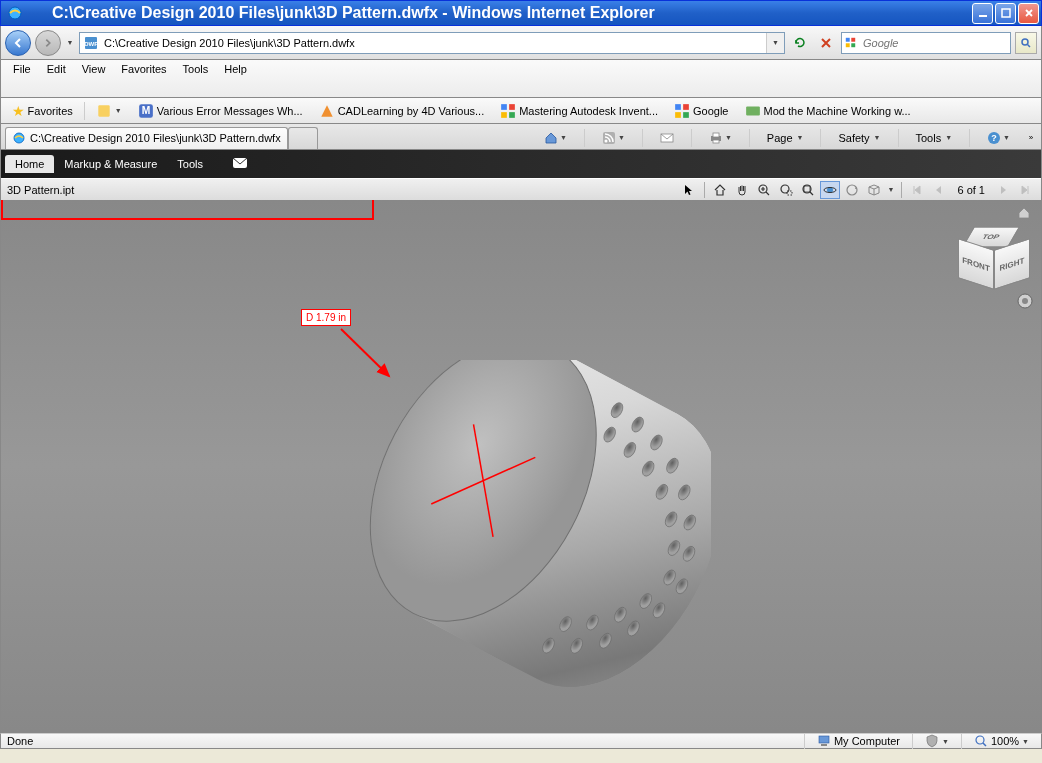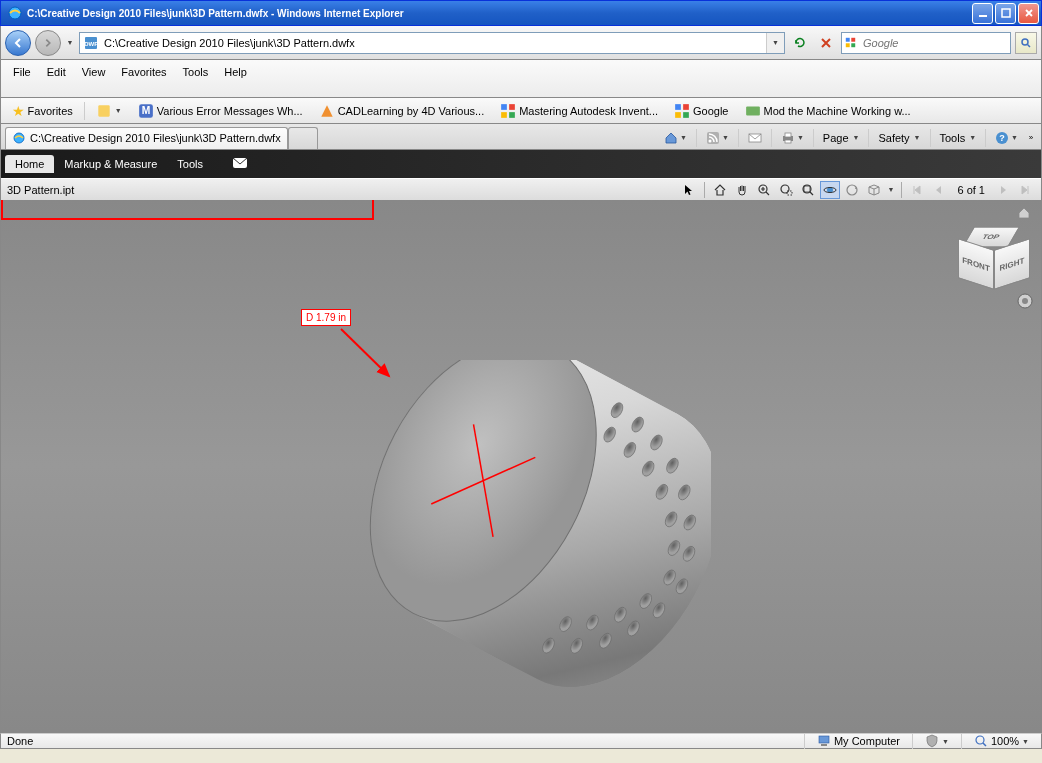--- a/index.html
+++ b/index.html
@@ -1,21 +1,21 @@
 <!DOCTYPE html>
 <html><head>
 <meta charset="utf-8">
 <style>
 * { margin: 0; padding: 0; box-sizing: border-box; }
 body { font-family: Tahoma, Arial, sans-serif; font-size: 11px; width: 1042px; height: 763px; overflow: hidden; background: #ece9d8; }
 
 
 .titlebar { height: 26px; background: linear-gradient(to bottom, #3a80e8 0%, #2060c8 50%, #1555c0 100%); display: flex; align-items: center; padding: 0 2px; border: 1px solid #0831d9; }
 .titlebar .ie-icon { width: 16px; height: 16px; margin: 0 4px; }
-.titlebar .title { color: #fff; font-size: 10px; font-weight: bold; flex: 1; white-space: nowrap; overflow: hidden; }
+.titlebar .title { color: #fff; font-size: 16px; font-weight: bold; flex: 1; white-space: nowrap; overflow: hidden; margin-left: 25px; }
 .titlebar .win-btns { display: flex; gap: 2px; }
 .titlebar .win-btn { width: 21px; height: 21px; border: 1px solid #fff; border-radius: 3px; display: flex; align-items: center; justify-content: center; cursor: pointer; }
 .titlebar .win-btn.min, .titlebar .win-btn.max { background: linear-gradient(to bottom, #7ba6e8, #3872d8); }
 .titlebar .win-btn.close { background: linear-gradient(to bottom, #f09890, #e85840); }
 .win-btn svg { width: 10px; height: 10px; }
 
 
 .navbar { height: 34px; background: linear-gradient(to bottom, #f8f8f8, #e0e0e0); border: 1px solid #888; border-top: none; display: flex; align-items: center; padding: 2px 4px; gap: 4px; }
 .nav-back, .nav-fwd { width: 26px; height: 26px; border-radius: 50%; display: flex; align-items: center; justify-content: center; cursor: pointer; }
 .nav-back { background: linear-gradient(to bottom, #a8d0f8, #3878d0); border: 1px solid #2860b0; }
@@ -24,35 +24,35 @@
 .addr-wrap { flex: 1; display: flex; align-items: center; height: 22px; background: #fff; border: 1px solid #7f9db9; }
 .addr-icon { width: 16px; height: 16px; margin: 0 3px; }
 .addr-input { flex: 1; border: none; outline: none; font-size: 11px; height: 100%; padding: 0 2px; }
 .addr-dd { width: 18px; height: 100%; background: #f0f0f0; border-left: 1px solid #ccc; display: flex; align-items: center; justify-content: center; cursor: pointer; }
 .nav-btn { width: 22px; height: 22px; display: flex; align-items: center; justify-content: center; border: 1px solid transparent; cursor: pointer; }
 .search-wrap { width: 170px; display: flex; align-items: center; height: 22px; background: #fff; border: 1px solid #7f9db9; }
 .search-input { flex: 1; border: none; outline: none; font-size: 11px; color: #999; padding: 0 4px; font-style: italic; }
 .search-btn { width: 22px; height: 22px; background: linear-gradient(to bottom, #f8f8e8, #e8e8c8); border: 1px solid #aaa; display: flex; align-items: center; justify-content: center; cursor: pointer; }
 
 
-.menubar { height: 38px; background: linear-gradient(to bottom, #fafafa, #ececec); border: 1px solid #888; border-top: none; display: flex; align-items: flex-end; padding: 16px 4px; }
+.menubar { height: 38px; background: linear-gradient(to bottom, #fafafa, #ececec); border: 1px solid #888; border-top: none; display: flex; align-items: flex-start; padding: 0 4px; }
 .menu-item { padding: 3px 8px; cursor: pointer; }
 
 
 .favbar { height: 26px; background: linear-gradient(to bottom, #fafafa, #e8e8e8); border: 1px solid #888; border-top: none; display: flex; align-items: center; padding: 0 4px; gap: 2px; }
 .fav-btn { display: flex; align-items: center; gap: 3px; padding: 3px 6px; cursor: pointer; border: 1px solid transparent; white-space: nowrap; }
 .fav-star { color: #f8c020; font-size: 14px; }
 .fav-sep { width: 1px; height: 18px; background: #ccc; margin: 0 2px; }
 .fav-icon { width: 16px; height: 16px; display: flex; align-items: center; justify-content: center; }
 
 
 .tabbar { height: 26px; background: linear-gradient(to bottom, #e8e8e8, #d8d8d8); border: 1px solid #888; border-top: none; display: flex; align-items: center; padding: 2px 4px 0; }
 .tab { height: 22px; background: linear-gradient(to bottom, #fdfdfd, #f0f0f0); border: 1px solid #999; border-bottom: none; border-radius: 3px 3px 0 0; display: flex; align-items: center; padding: 0 6px; gap: 4px; cursor: pointer; min-width: 200px; }
 .tab-new { width: 30px; min-width: 0; background: linear-gradient(to bottom, #e8e8e8, #d8d8d8); }
-.tabbar-right { margin-left: auto; display: flex; align-items: center; gap: 2px; }
+.tabbar-right { margin-left: auto; display: flex; align-items: center; gap: 10px; }
 .tb-btn { display: flex; align-items: center; gap: 2px; padding: 2px 4px; cursor: pointer; border: 1px solid transparent; }
 .tb-sep { width: 1px; height: 18px; background: #ccc; margin: 0 2px; }
 .tb-dd { font-size: 7px; color: #444; }
 .tb-chev { width: 12px; font-size: 8px; text-align: center; cursor: pointer; }
 
 
 .viewer-wrap { border: 1px solid #888; border-top: none; }
 .viewer-menu { height: 28px; background: linear-gradient(to right, #1a1a1a, #3a3a3a); display: flex; align-items: center; padding: 0 4px; }
 .vmenu-item { color: #fff; padding: 3px 10px; cursor: pointer; font-size: 11px; }
 .vmenu-item.active { background: #e8e8e8; color: #000; border-radius: 3px 3px 0 0; }

